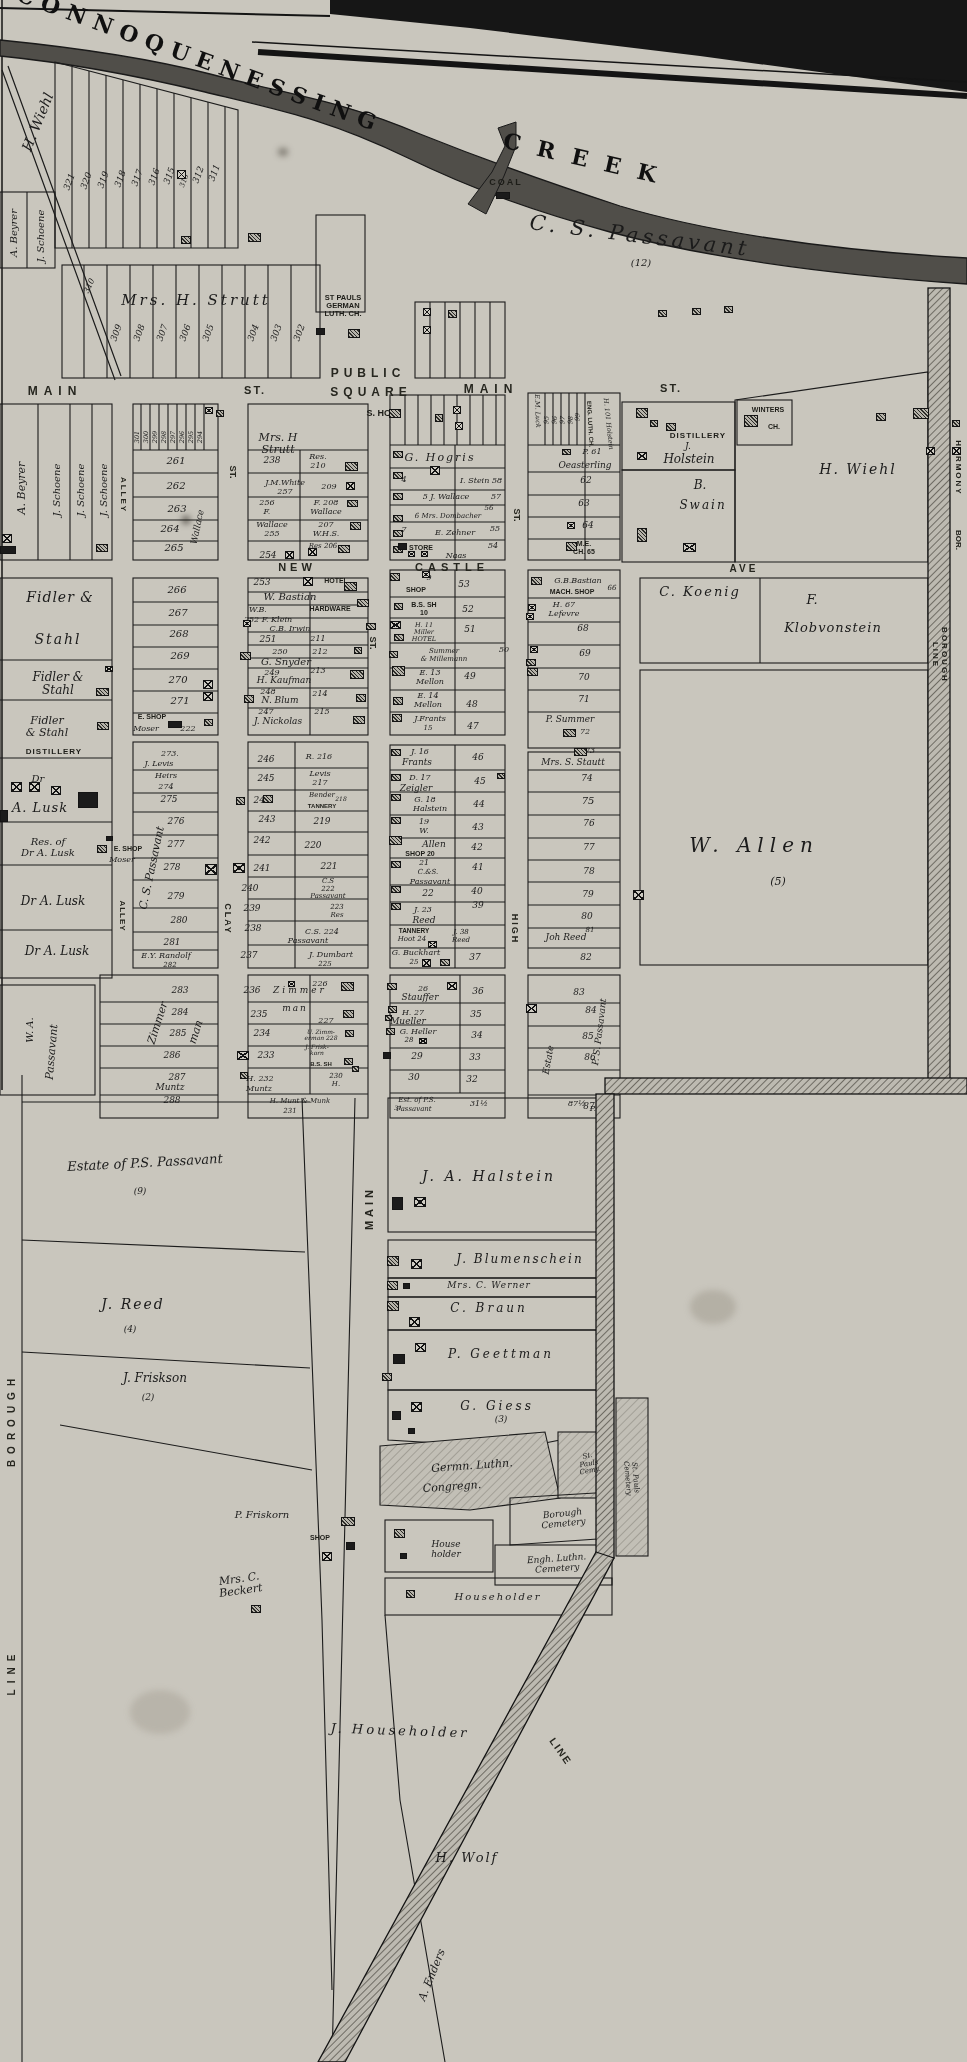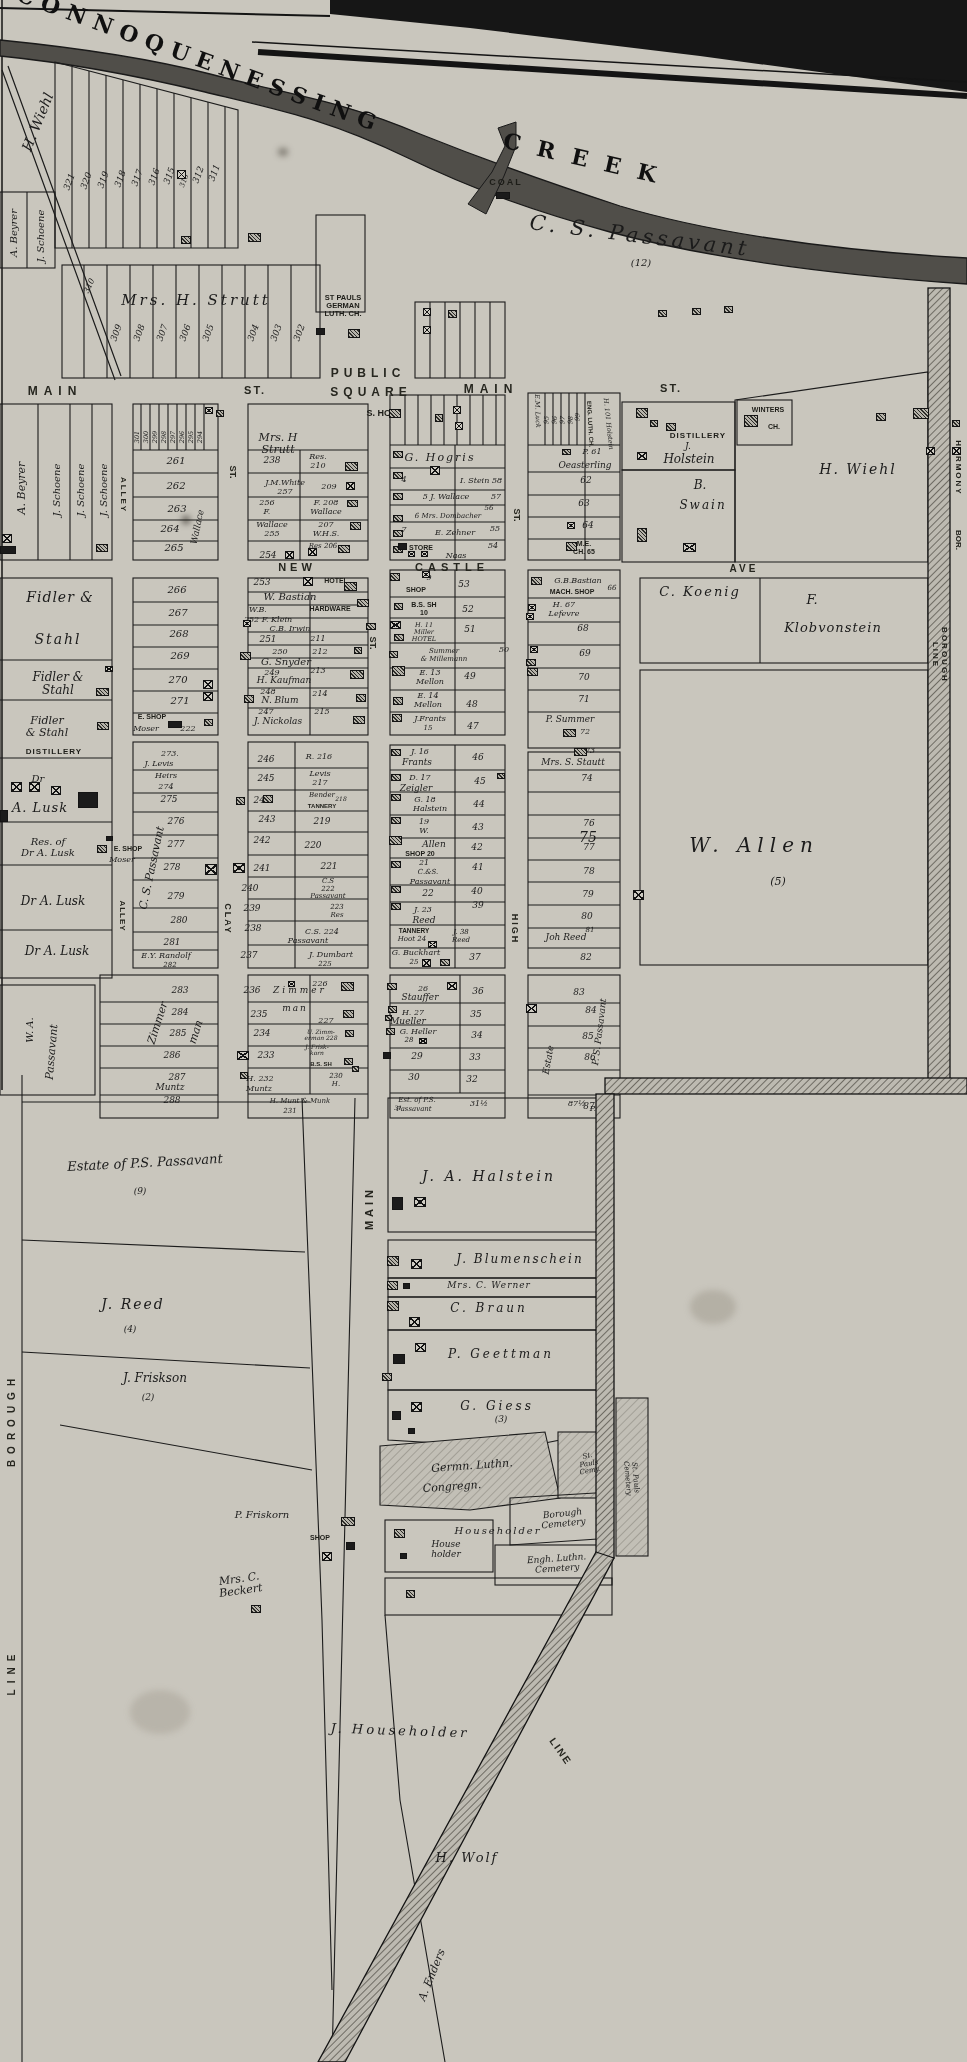--- a/index.html
+++ b/index.html
@@ -274,21 +274,21 @@
 Lefevre</div>
       <div class="lbl" style="left: 583px; top: 629px; font-size: 9px; --r: 0deg;">68</div>
       <div class="lbl" style="left: 585px; top: 654px; font-size: 9px; --r: 0deg;">69</div>
       <div class="lbl" style="left: 584px; top: 678px; font-size: 9px; --r: 0deg;">70</div>
       <div class="lbl" style="left: 584px; top: 700px; font-size: 9px; --r: 0deg;">71</div>
       <div class="lbl" style="left: 570px; top: 720px; font-size: 9px; --r: 0deg;">P. Summer</div>
       <div class="lbl" style="left: 585px; top: 732px; font-size: 8px; --r: 0deg;">72</div>
       <div class="lbl" style="left: 590px; top: 751px; font-size: 8px; --r: 0deg;">73</div>
       <div class="lbl" style="left: 573px; top: 763px; font-size: 9px; --r: 0deg;">Mrs. S. Stautt</div>
       <div class="lbl" style="left: 587px; top: 779px; font-size: 9px; --r: 0deg;">74</div>
-      <div class="lbl" style="left: 588px; top: 801px; font-size: 14px; margin-top: 37px; --r: 0deg;">75</div>
+      <div class="lbl" style="left: 588px; top: 801px; font-size: 10px; --r: 0deg;">75</div>
       <div class="lbl" style="left: 589px; top: 824px; font-size: 9px; --r: 0deg;">76</div>
       <div class="lbl" style="left: 589px; top: 848px; font-size: 9px; --r: 0deg;">77</div>
       <div class="lbl" style="left: 589px; top: 872px; font-size: 9px; --r: 0deg;">78</div>
       <div class="lbl" style="left: 588px; top: 895px; font-size: 9px; --r: 0deg;">79</div>
       <div class="lbl" style="left: 587px; top: 917px; font-size: 9px; --r: 0deg;">80</div>
       <div class="lbl" style="left: 566px; top: 938px; font-size: 9px; --r: 0deg;">Joh Reed</div>
       <div class="lbl" style="left: 590px; top: 931px; font-size: 7px; --r: 0deg;">81</div>
       <div class="lbl" style="left: 586px; top: 958px; font-size: 9px; --r: 0deg;">82</div>
       <div class="lbl f-st" style="left: 514px; top: 929px; font-size: 9px; --r: 90deg; letter-spacing: 2px;">HIGH</div>
       <div class="lbl f-st" style="left: 227px; top: 919px; font-size: 9px; --r: 90deg; letter-spacing: 2px;">CLAY</div>
@@ -503,21 +503,21 @@
       <div class="lbl" style="left: 452px; top: 1487px; font-size: 11px; --r: -4deg;">Congregn.</div>
       <div class="lbl" style="left: 589px; top: 1464px; font-size: 7px; --r: -10deg;">St.
 Pauls
 Cemy.</div>
       <div class="lbl" style="left: 563px; top: 1519px; font-size: 9px; --r: -6deg;">Borough
 Cemetery</div>
       <div class="lbl" style="left: 446px; top: 1550px; font-size: 9px; --r: 0deg;">House
 holder</div>
       <div class="lbl" style="left: 557px; top: 1564px; font-size: 9px; --r: -4deg;">Engh. Luthn.
 Cemetery</div>
-      <div class="lbl" style="left: 498px; top: 1531px; font-size: 10px; --r: 0deg; letter-spacing: 2px;">Householder</div>
+      <div class="lbl" style="left: 498px; top: 1597px; font-size: 10px; --r: 0deg; letter-spacing: 2px;">Householder</div>
       <div class="lbl" style="left: 631px; top: 1478px; font-size: 7px; --r: 85deg;">St. Pauls
 Cemetery</div>
       <div class="lbl" style="left: 262px; top: 1515px; font-size: 10px; --r: 0deg;">P. Friskorn</div>
       <div class="lbl f-sm" style="left: 320px; top: 1538px; font-size: 7px; --r: 0deg;">SHOP</div>
       <div class="lbl" style="left: 240px; top: 1585px; font-size: 11px; --r: -8deg;">Mrs. C.
 Beckert</div>
       <div class="lbl" style="left: 145px; top: 1163px; font-size: 13px; --r: -3deg;">Estate of P.S. Passavant</div>
       <div class="lbl" style="left: 140px; top: 1192px; font-size: 9px; --r: 0deg;">(9)</div>
       <div class="lbl" style="left: 133px; top: 1305px; font-size: 14px; --r: 0deg; letter-spacing: 2px;">J. Reed</div>
       <div class="lbl" style="left: 130px; top: 1330px; font-size: 9px; --r: 0deg;">(4)</div>

